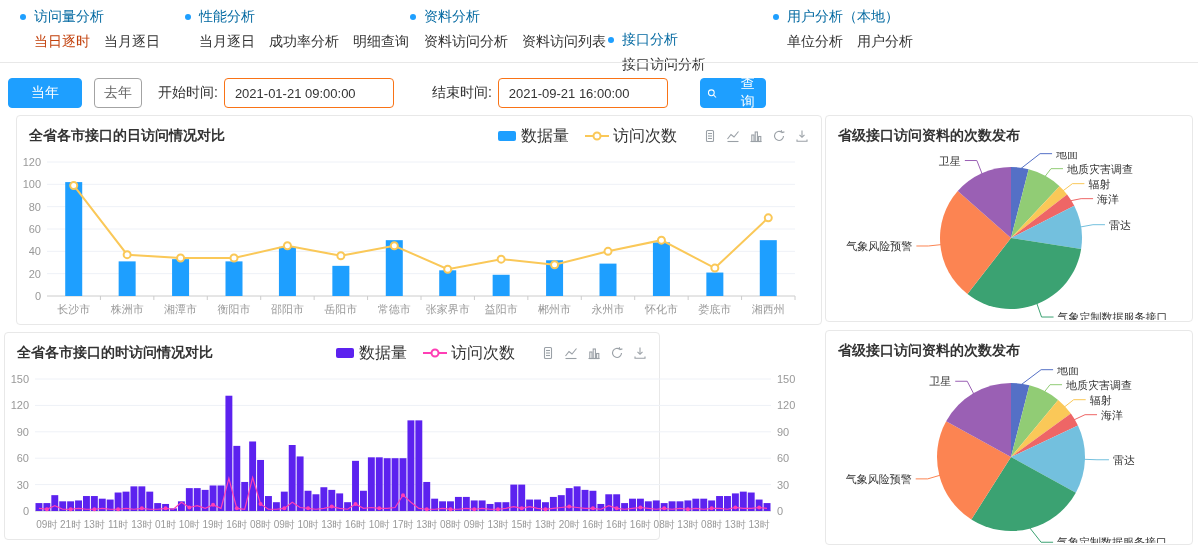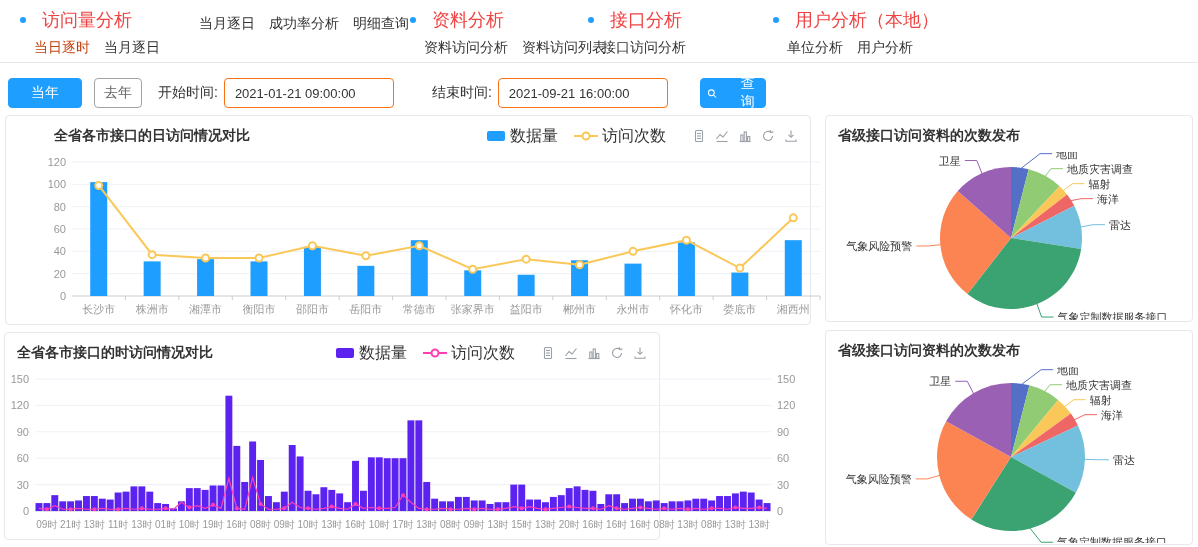--- a/index.html
+++ b/index.html
@@ -3,39 +3,39 @@
 <meta charset="utf-8">
 <style>
   * { box-sizing: border-box; }
   html,body { margin:0; padding:0; }
   body {
     width:1198px; height:547px; position:relative; overflow:hidden;
     background:#fff; font-family:"Liberation Sans","DejaVu Sans",sans-serif; color:#333;
   }
   
   .nav-group { position:absolute; top:8px; }
-  .nav-g1{left:20px;} .nav-g2{left:185px;} .nav-g3{left:410px;} .nav-g4{left:588px;} .nav-g5{left:773px;}
-  .nav-title { font-size:18px; color:#ef4444; display:flex; align-items:center;gap:8px; }
+  .nav-g1{left:20px;} .nav-g2{left:185px;} .nav-g3{left:410px;} .nav-g4{left:608px;margin-top:23px;} .nav-g5{left:773px;}
+  .nav-title { font-size:14px; color:#0369a1; display:flex; align-items:center; }
   .bullet { width:6px; height:6px; border-radius:50%; background:#1E9FFF; display:inline-block; margin-right:8px; }
   .nav-sub { margin-top:7px; padding-left:14px; display:flex; gap:14px; font-size:14px; color:#333; }
   .nav-sub span { cursor:pointer; }
   .nav-sub .active { color:#c2410c; font-weight:normal; }
   .nav-divider { position:absolute; top:62px; left:0; width:1198px; border-top:1px solid #e8e8e8; }
   
   .filterbar { position:absolute; top:78px; left:8px; display:flex; align-items:center; }
   .btn { height:30px; border-radius:4px; font-size:14px; cursor:pointer; display:inline-flex; align-items:center; justify-content:center; }
   .btn-primary { background:#1E9FFF; color:#fff; border:1px solid #1E9FFF; width:74px; }
   .btn-plain { background:#fff; color:#666; border:1px solid #a3a3a3; width:48px; margin-left:12px; }
   .f-label { margin-left:16px; font-size:14px; color:#333; }
   .f-input { width:170px; height:30px; border:1px solid #f97316; border-radius:4px; padding:0 10px; font-size:13px; color:#333; margin-left:6px; font-family:inherit; }
   .f-label2 { margin-left:38px; }
   .btn-search { margin-left:32px; width:66px; gap:20px; }
   
   .panel { position:absolute; background:#fff; border:1px solid #e8e8e8; border-radius:4px; }
-  .panel-daily  { left:5px;   top:115px; width:806px; height:210px;padding-left:36px; }
+  .panel-daily  { left:16px;   top:115px; width:806px; height:210px; }
   .panel-hourly { left:4px;   top:332px; width:656px; height:208px; }
   .panel-pie1   { left:825px; top:115px; width:368px; height:207px; }
   .panel-pie2   { left:825px; top:330px; width:368px; height:215px; }
   .panel-head { display:flex; align-items:center; height:30px; padding:10px 12px 0 12px; }
   .panel-title { font-size:14px; font-weight:bold; color:#333; white-space:nowrap; }
   .legend { display:flex; gap:16px; align-items:center; margin-left:auto; margin-right:26px; font-size:16px; color:#333; }
   .lg-item { display:inline-flex; align-items:center; gap:4px; cursor:pointer; }
   .toolbox { display:flex; gap:9px; align-items:center; }
   .toolbox .tb { display:inline-flex; cursor:pointer; }
   svg.chart { display:block; margin-top:6px; }
@@ -47,20 +47,24 @@
   <div class="nav-title">
       <span class="bullet"></span>
       <span>访问量分析</span>
     </div>
   <div class="nav-sub">
     <span class="active">当日逐时</span>
     <span>当月逐日</span>
   </div>
 </div>
 <div class="nav-group nav-g2">
+  <div class="nav-title">
+      <span class="bullet"></span>
+      <span>性能分析</span>
+    </div>
   <div class="nav-sub">
     <span>当月逐日</span>
     <span>成功率分析</span>
     <span>明细查询</span>
   </div>
 </div>
 <div class="nav-group nav-g3">
   <div class="nav-title">
       <span class="bullet"></span>
       <span>资料分析</span>

